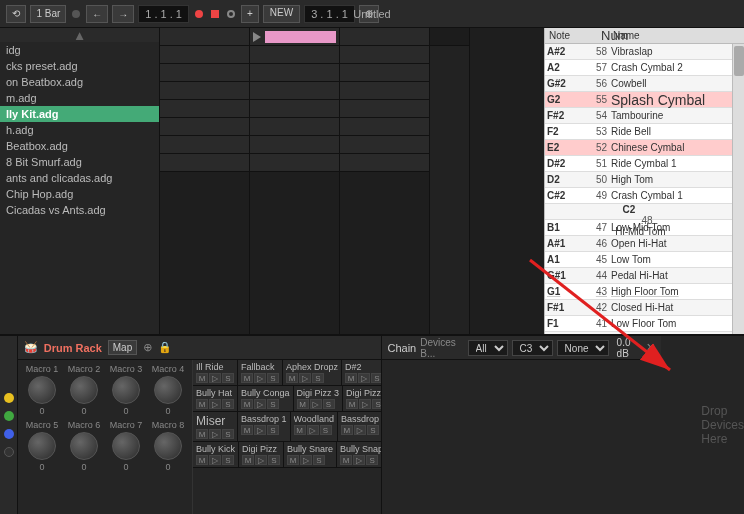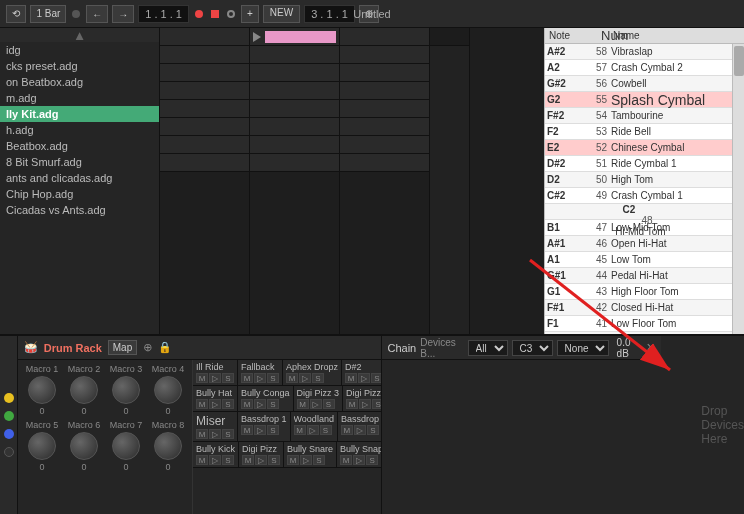--- a/index.html
+++ b/index.html
@@ -666,21 +666,21 @@
           <div style="display: flex; align-items: center; height: 16px; border-bottom: 1px solid rgb(221, 221, 221); padding: 0px 2px; cursor: pointer; background: rgb(255, 255, 255);">
       <span style="width:32px; font-size:10px; color:#333; font-weight:bold;">A1</span>
       <span style="width:28px; font-size:10px; color:#555; text-align:right;">45</span>
       <span style="flex:1; font-size:10px; color:#333; padding-left:4px;">Low Tom</span>
     </div>
           <div style="display: flex; align-items: center; height: 16px; border-bottom: 1px solid rgb(221, 221, 221); padding: 0px 2px; cursor: pointer; background: rgb(245, 245, 245);">
       <span style="width:32px; font-size:10px; color:#333; font-weight:bold;">G#1</span>
       <span style="width:28px; font-size:10px; color:#555; text-align:right;">44</span>
       <span style="flex:1; font-size:10px; color:#333; padding-left:4px;">Pedal Hi-Hat</span>
     </div>
-          <div style="display: flex; align-items: center; height: 16px; border-bottom: 1px solid rgb(221, 221, 221); padding: 0px 2px; cursor: pointer; background: rgb(255, 255, 255);">
+          <div style="display: flex; align-items: center; height: 16px; border-bottom: 1px solid rgb(221, 221, 221); padding: 0px 2px; cursor: pointer; background: rgb(255, 255, 255); text-decoration: underline;">
       <span style="width:32px; font-size:10px; color:#333; font-weight:bold;">G1</span>
       <span style="width:28px; font-size:10px; color:#555; text-align:right;">43</span>
       <span style="flex:1; font-size:10px; color:#333; padding-left:4px;">High Floor Tom</span>
     </div>
           <div style="display: flex; align-items: center; height: 16px; border-bottom: 1px solid rgb(221, 221, 221); padding: 0px 2px; cursor: pointer; background: rgb(245, 245, 245);">
       <span style="width:32px; font-size:10px; color:#333; font-weight:bold;">F#1</span>
       <span style="width:28px; font-size:10px; color:#555; text-align:right;">42</span>
       <span style="flex:1; font-size:10px; color:#333; padding-left:4px;">Closed Hi-Hat</span>
     </div>
           <div style="display: flex; align-items: center; height: 16px; border-bottom: 1px solid rgb(221, 221, 221); padding: 0px 2px; cursor: pointer; background: rgb(255, 255, 255);">

